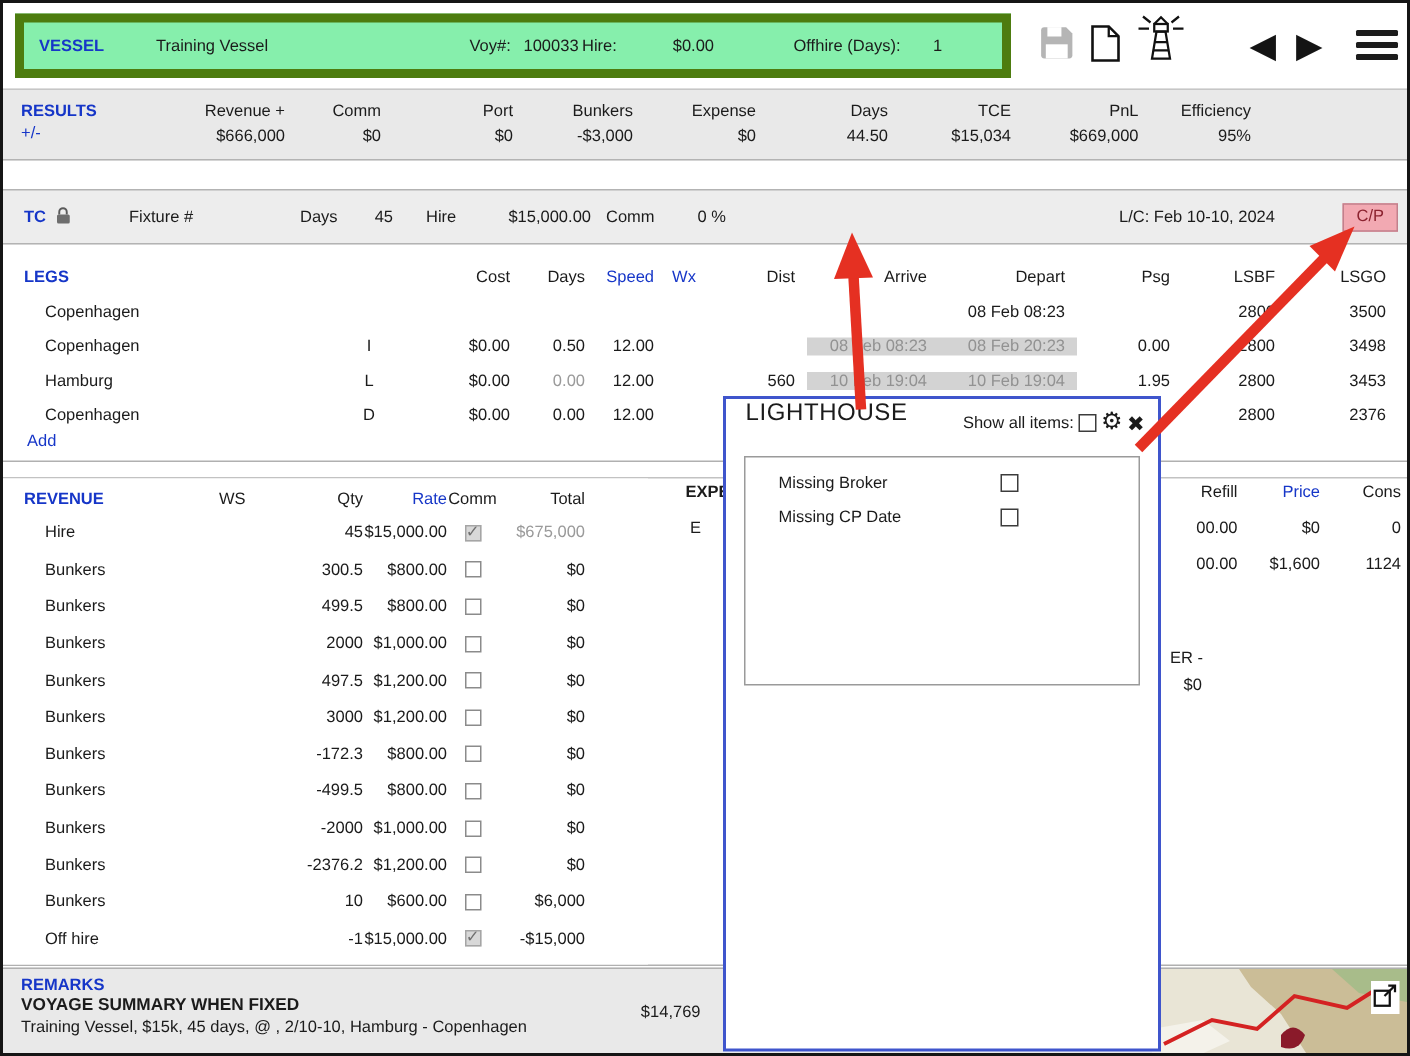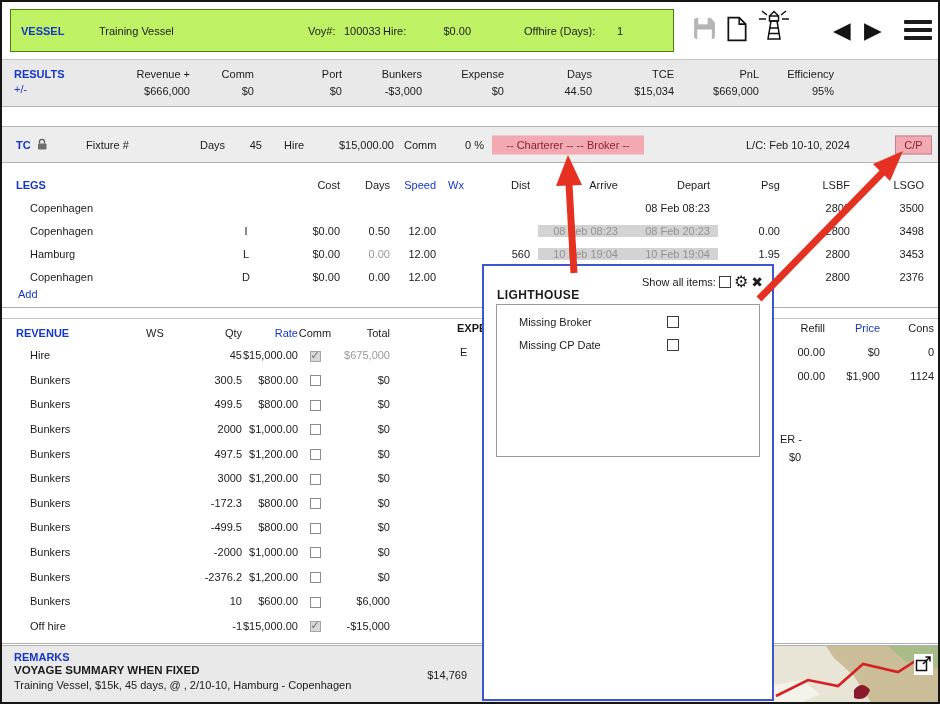--- a/index.html
+++ b/index.html
@@ -7,21 +7,21 @@
   #app{position:relative;width:940px;height:704px;background:#fff;border:2px solid #151515;
        font-family:"Liberation Sans","DejaVu Sans",sans-serif;font-size:11px;color:#1b1b1b;overflow:hidden}
   .blue{color:#1636c8}
   .bold{font-weight:bold}
   .ra{text-align:right}
   .ca{text-align:center}
   .dim{color:#9a9a9a}
   .rule{position:absolute;left:0;width:100%;border-top:1px solid #c2c2c2}
 
   
-  .vessel-box{position:absolute;left:8px;top:7px;width:664px;height:43px;border:1px solid #4d7c0f;background:#bef264}
+  .vessel-box{position:absolute;left:8px;top:7px;width:664px;height:43px;border:6px solid #4d7c0f;background:#86efac}
   .vessel-box>span{position:absolute;top:50%;transform:translateY(-50%);white-space:nowrap}
   .icon-btn{position:absolute;cursor:pointer;line-height:1}
   .navarrow{font-size:23px;color:#141414}
   .menu-bars div{width:28px;height:4px;background:#1c1c1c;border-radius:1px;margin-bottom:4px}
 
   
   .results-bar{position:absolute;left:0;top:57px;width:100%;height:48px;background:#e9e9e9;
                border-top:1px solid #c6c6c6;border-bottom:1px solid #b3b3b3}
   .res-cols{position:absolute;left:93px;top:8px;display:flex}
   .res-col{display:flex;flex-direction:column;align-items:flex-end;gap:5px}
@@ -57,21 +57,21 @@
   .cb.checked:after{content:"\2713";position:absolute;left:0;top:-3px;font-size:11px;color:#707070}
 
   .frag{position:absolute;white-space:nowrap}
 
   
   .remarks{position:absolute;left:0;top:643px;width:100%;bottom:0;background:#e9e9e9;border-top:1px solid #b0b0b0}
   .map-wrap{position:absolute;right:0;top:0;bottom:0;width:170px;overflow:hidden}
 
   
   .dialog{position:absolute;left:480px;top:262px;width:292px;height:437px;background:#fff;border:2px solid #3f55cc;z-index:30}
-  .dlg-title{position:absolute;left:13px;top:22px;font-weight:bold;font-size:12px;letter-spacing:.4px}
+  .dlg-title{position:absolute;left:13px;top:1px;font-weight:normal;font-size:16px;letter-spacing:.4px}
   .dlg-tools{position:absolute;right:9px;top:8px;display:flex;align-items:center;gap:3px}
   .dcb{width:12px;height:12px;border:1px solid #3c3c3c;background:#fff;display:inline-block}
   .gear{font-size:16px;cursor:pointer;line-height:1}
   .xclose{font-size:14px;font-weight:bold;cursor:pointer;line-height:1}
   .dlg-box{position:absolute;left:12px;width:264px;border:1px solid #9a9a9a;background:#fff}
   .box1{top:38px;height:153px}
   .box2{top:199px;height:224px}
   .bhead{display:grid;grid-template-columns:1fr 96px;padding:9px 10px 0 10px;font-weight:bold}
   .pitem{display:grid;grid-template-columns:1fr 96px;padding:0 10px;margin-top:11px;align-items:center}
   .pitem .lbl{padding-left:12px}
@@ -181,21 +181,20 @@
         <rect x="2" y="6" width="8.5" height="6" rx="1" fill="#6e6e6e"></rect>
       </svg>
     </span>
     <span class="it" style="left:84px">Fixture #</span>
     <span class="it" style="left:198px">Days</span>
     <span class="it ra" style="left:236px;width:24px">45</span>
     <span class="it" style="left:282px">Hire</span>
     <span class="it ra" style="left:320px;width:72px">$15,000.00</span>
     <span class="it" style="left:402px">Comm</span>
     <span class="it ra" style="left:448px;width:34px">0 %</span>
-    <span class="it pinkbox" style="left:490px;width:152px;height:19px">-- Charterer --  -- Broker --</span>
     <span class="it" style="left:744px">L/C: Feb 10-10, 2024</span>
     <span class="it pinkbox" style="left:893px;width:37px;height:19px;border:1px solid #c2808c">C/P</span>
   </div>
 
   <div class="legs-sec">
     <div class="legs-grid">
       <div class="lrow lhead">
         <div class="blue bold" style="padding-left:8px">LEGS</div>
         <div></div>
         <div class="ra">Cost</div>
@@ -388,21 +387,21 @@
 
   <span class="frag ra" style="left:780px;top:320px;width:43px">Refill</span>
   <span class="frag ra blue" style="left:836px;top:320px;width:42px">Price</span>
   <span class="frag ra" style="left:888px;top:320px;width:44px">Cons</span>
 
   <span class="frag ra" style="left:780px;top:344px;width:43px">00.00</span>
   <span class="frag ra" style="left:836px;top:344px;width:42px">$0</span>
   <span class="frag ra" style="left:888px;top:344px;width:44px">0</span>
 
   <span class="frag ra" style="left:780px;top:368px;width:43px">00.00</span>
-  <span class="frag ra" style="left:836px;top:368px;width:42px">$1,900</span>
+  <span class="frag ra" style="left:836px;top:368px;width:42px">$1,600</span>
   <span class="frag ra" style="left:888px;top:368px;width:44px">1124</span>
 
   <span class="frag" style="left:778px;top:431px">ER  -</span>
   <span class="frag" style="left:787px;top:449px">$0</span>
 
   <div class="remarks">
     <span class="frag blue bold" style="left:12px;top:5px">REMARKS</span>
     <span class="frag ra" style="left:405px;top:23px;width:60px">$14,769</span>
     <span class="frag bold" style="left:12px;top:18px;font-size:11.5px">VOYAGE SUMMARY WHEN FIXED</span>
     <span class="frag" style="left:12px;top:33px">Training Vessel, $15k, 45 days, @ , 2/10-10, Hamburg - Copenhagen</span>

